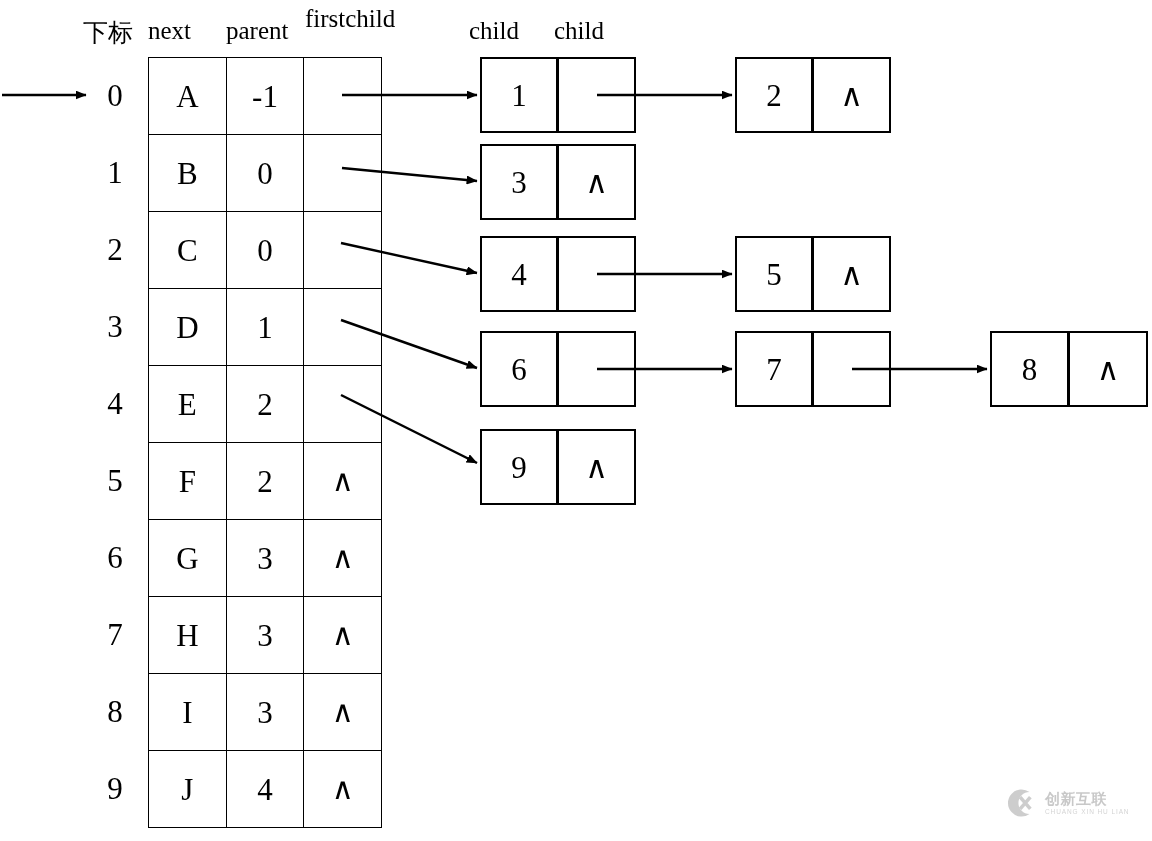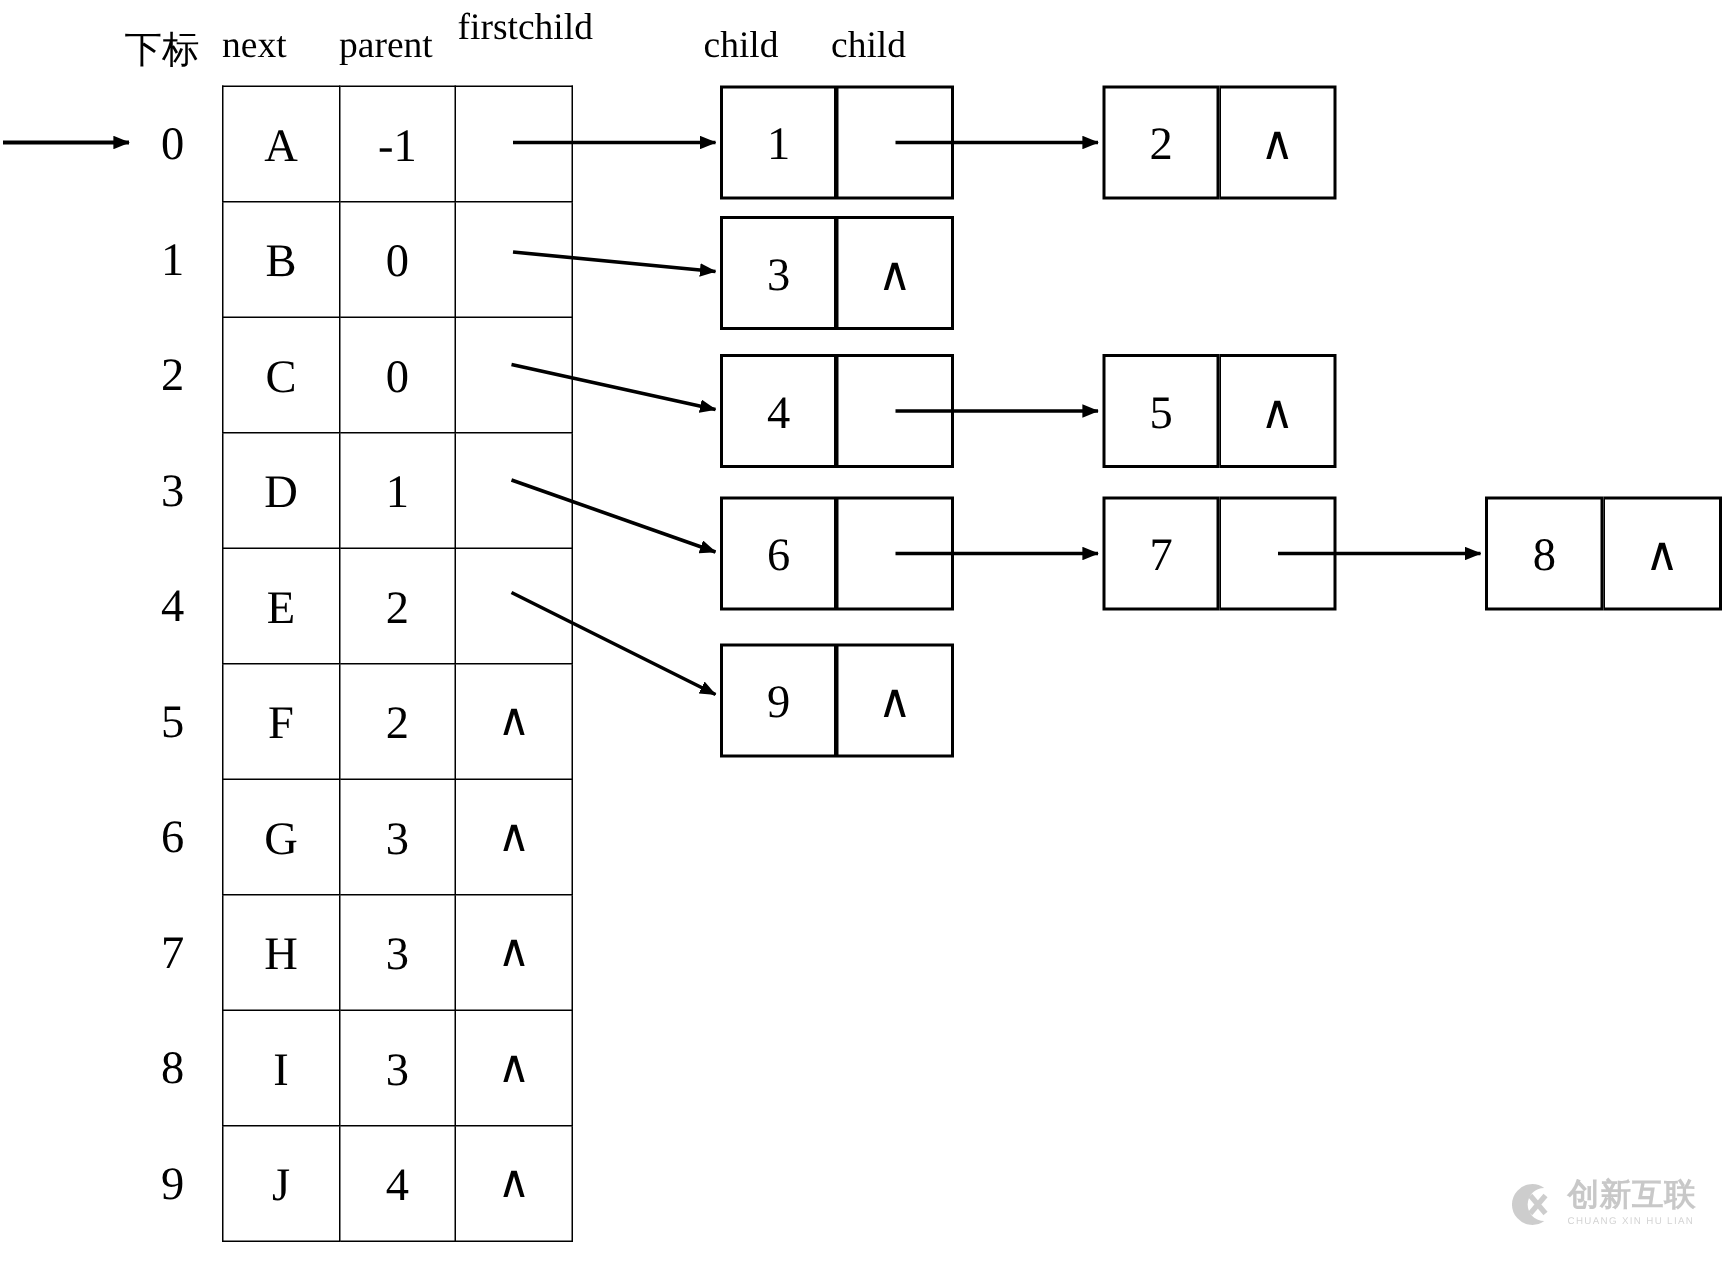--- a/index.html
+++ b/index.html
@@ -107,22 +107,22 @@
     height: 34px;
     flex: 0 0 34px;
   }
   #watermark .wm-txt {
     display: flex;
     flex-direction: column;
     justify-content: center;
     line-height: 1;
   }
   #watermark .wm-cn {
-    font-family: Liberation Mono, monospace;
-    font-size: 21px;
+    font-family: Liberation Sans, sans-serif;
+    font-size: 15px;
     font-weight: bold;
     color: #a8a8a8;
     letter-spacing: 0.5px;
   }
   #watermark .wm-en {
     font-family: "Liberation Sans", sans-serif;
     font-size: 6.5px;
     color: #b9b9b9;
     letter-spacing: 0.9px;
     margin-top: 3px;

